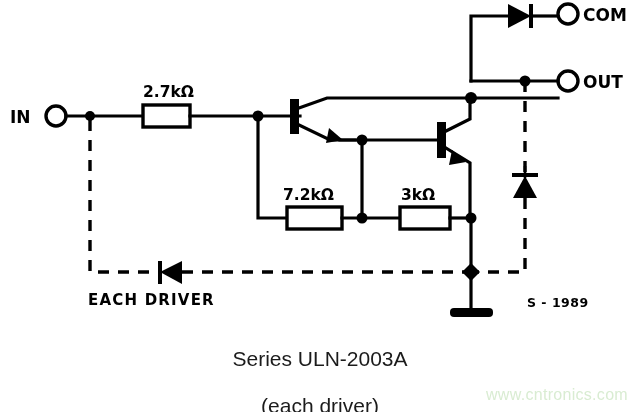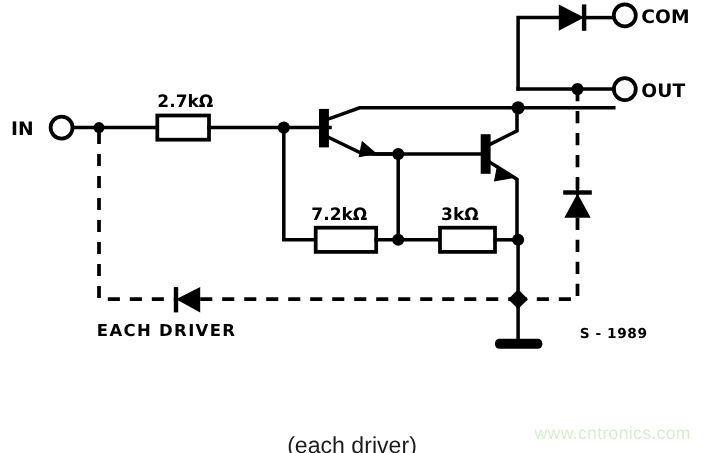--- a/index.html
+++ b/index.html
@@ -176,17 +176,18 @@
     <text class="label-bold term-label" x="583" y="88">OUT</text>
 
     <text class="label-bold res-label" x="143" y="97">2.7kΩ</text>
     <text class="label-bold res-label" x="283" y="200">7.2kΩ</text>
     <text class="label-bold res-label" x="401" y="200">3kΩ</text>
 
     <text class="label-bold note-label" x="88" y="305">EACH DRIVER</text>
     <text class="label-bold stamp-label" x="527" y="307">S - 1989</text>
   </svg>
 
+  <div class="caption" id="caption-line1">Series ULN-2003A</div>
   <div class="caption" id="caption-line2">(each driver)</div>
 
   <div id="watermark">www.cntronics.com</div>
 
 </div>
 
 </body></html>

